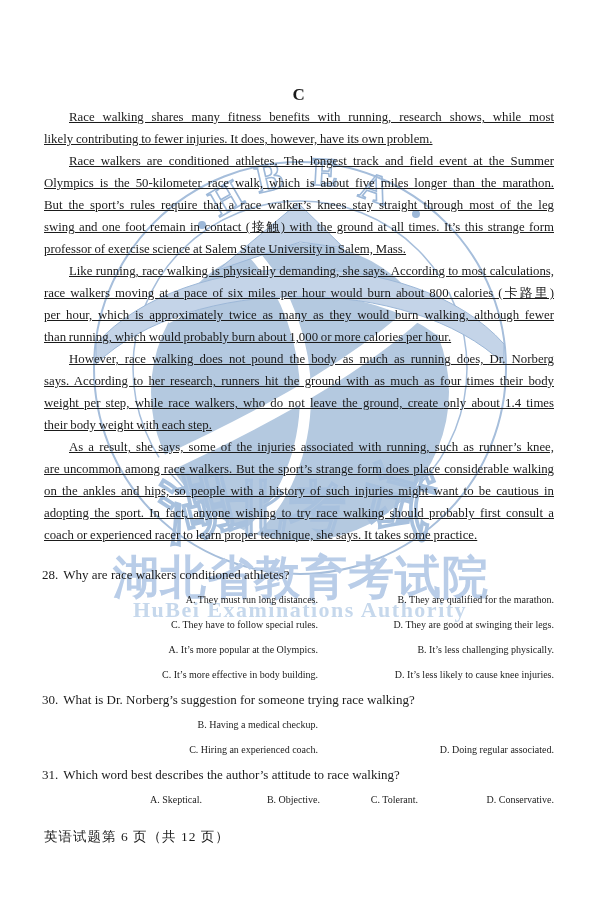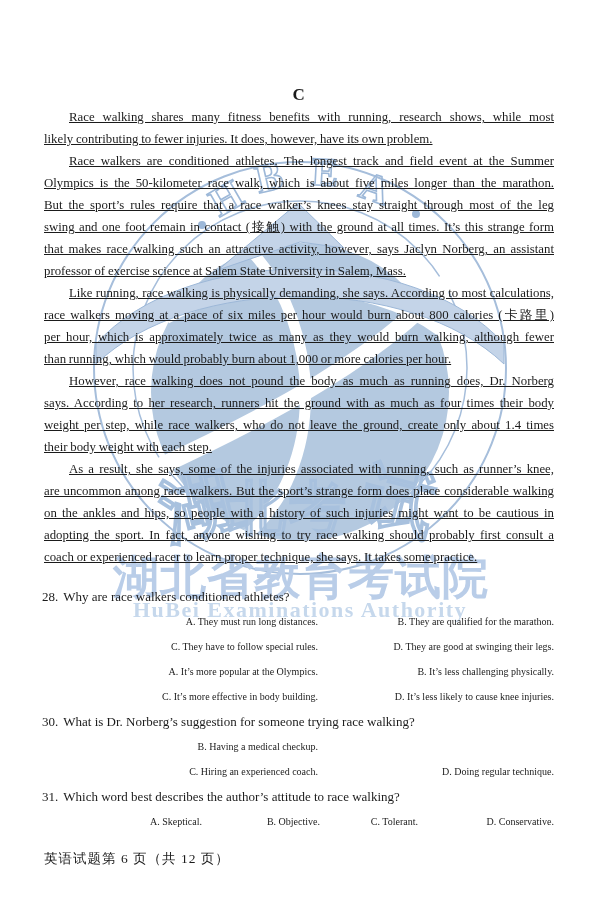--- a/index.html
+++ b/index.html
@@ -86,21 +86,20 @@
   <div class="content">
     <div class="title">C</div>
 
     <div id="passage">
         <div class="pline ind">Race walking shares many fitness benefits with running, research shows, while most</div>
         <div class="pline flush">likely contributing to fewer injuries. It does, however, have its own problem.</div>
         <div class="pline ind">Race walkers are conditioned athletes. The longest track and field event at the Summer</div>
         <div class="pline">Olympics is the 50-kilometer race walk, which is about five miles longer than the marathon.</div>
         <div class="pline">But the sport’s rules require that a race walker’s knees stay straight through most of the leg</div>
         <div class="pline">swing and one foot remain in contact (接触) with the ground at all times. It’s this strange form</div>
-        <div class="pline">that makes race walking such an attractive activity, however, says Jaclyn Norberg, an assistant</div>
         <div class="pline flush">professor of exercise science at Salem State University in Salem, Mass.</div>
         <div class="pline ind">Like running, race walking is physically demanding, she says. According to most calculations,</div>
         <div class="pline">race walkers moving at a pace of six miles per hour would burn about 800 calories (卡路里)</div>
         <div class="pline">per hour, which is approximately twice as many as they would burn walking, although fewer</div>
         <div class="pline flush">than running, which would probably burn about 1,000 or more calories per hour.</div>
         <div class="pline ind">However, race walking does not pound the body as much as running does, Dr. Norberg</div>
         <div class="pline">says. According to her research, runners hit the ground with as much as four times their body</div>
         <div class="pline">weight per step, while race walkers, who do not leave the ground, create only about 1.4 times</div>
         <div class="pline flush">their body weight with each step.</div>
         <div class="pline ind">As a result, she says, some of the injuries associated with running, such as runner’s knee,</div>
@@ -127,21 +126,21 @@
         <div class="orow two">
           <span>C. It’s more effective in body building.</span>
           <span>D. It’s less likely to cause knee injuries.</span>
         </div>
         <div class="qstem"><span class="qnum">30.</span><span>What is Dr. Norberg’s suggestion for someone trying race walking?</span></div>
         <div class="orow two">
           <span>B. Having a medical checkup.</span>
         </div>
         <div class="orow two">
           <span>C. Hiring an experienced coach.</span>
-          <span>D. Doing regular technique.</span>
+          <span>D. Doing regular associated.</span>
         </div>
         <div class="qstem"><span class="qnum">31.</span><span>Which word best describes the author’s attitude to race walking?</span></div>
         <div class="orow four">
           <span>A. Skeptical.</span>
           <span>B. Objective.</span>
           <span>C. Tolerant.</span>
           <span>D. Conservative.</span>
         </div>
       </div>
 

